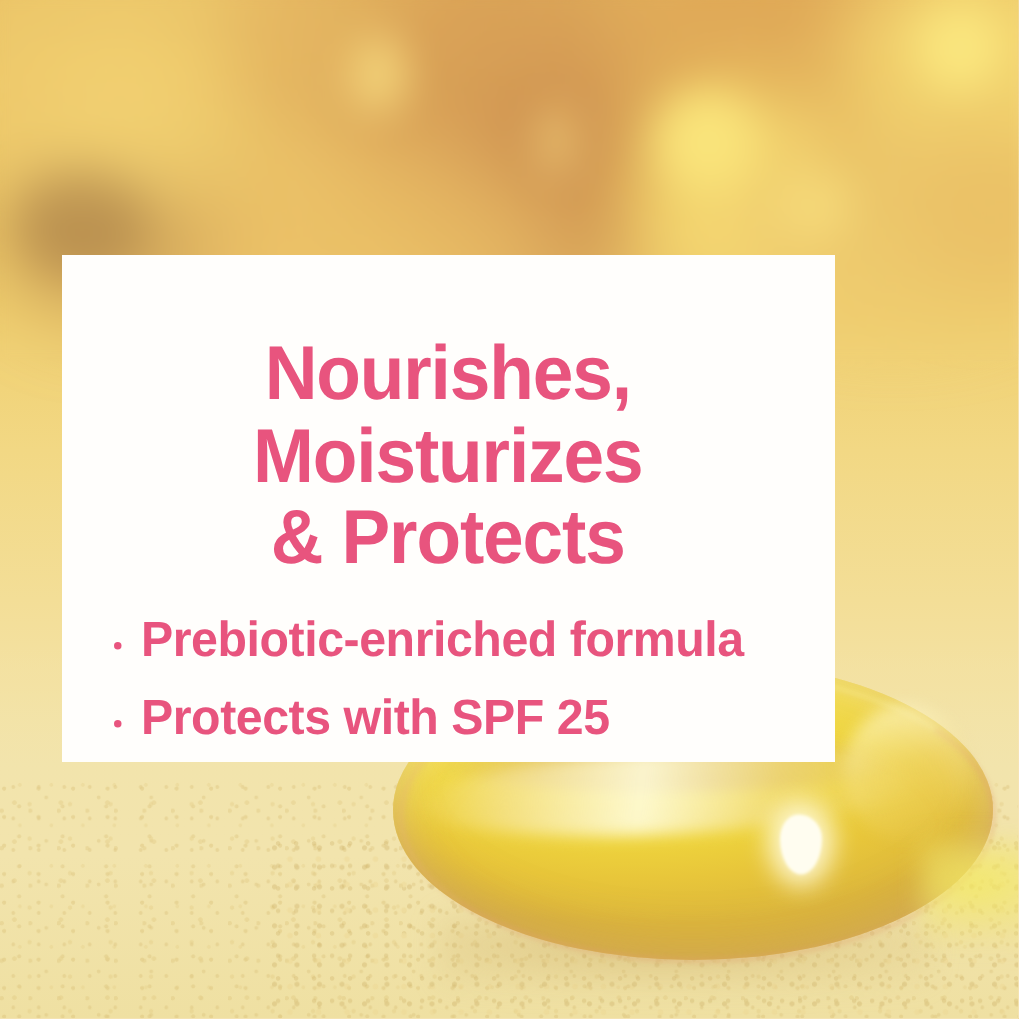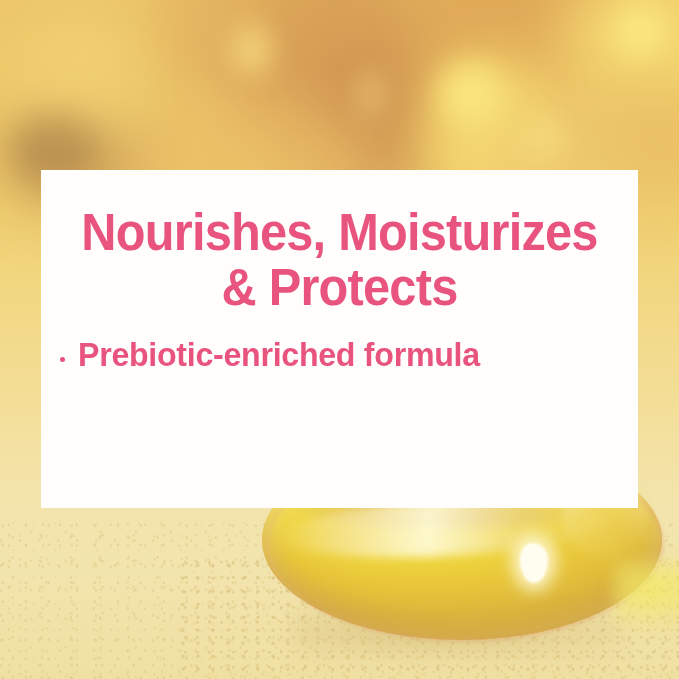--- a/index.html
+++ b/index.html
@@ -242,25 +242,25 @@
     left: 0; right: 0; top: 0; height: 240px;
     backdrop-filter: blur(3px);
     pointer-events: none;
   }
 
   
   .card {
     position: absolute;
     left: 41px;
     top: 170px;
-    width: 597px;
+    width: 515px;
     height: 338px;
     background: #fffefc;
     box-sizing: border-box;
-    padding: 0;
+    padding: 16px;
   }
 
   .headline {
     margin: 0;
     padding: 36px 28px 0 28px;
     text-align: center;
     color: #e8547e;
     font-size: 51px;
     line-height: 1.07;
     font-weight: 700;
@@ -353,17 +353,21 @@
   <div class="card">
 
     <h1 class="headline">Nourishes, Moisturizes
 &amp; Protects</h1>
 
     <ul class="bullets">
       <li class="bullet">
         <span class="bullet-dot"></span>
         <span class="bullet-text">Prebiotic-enriched formula</span>
       </li>
+      <li class="bullet">
+        <span class="bullet-dot"></span>
+        <span class="bullet-text">Protects with SPF 25</span>
+      </li>
     </ul>
 
   </div>
 
 </div>
 
 </body></html>

